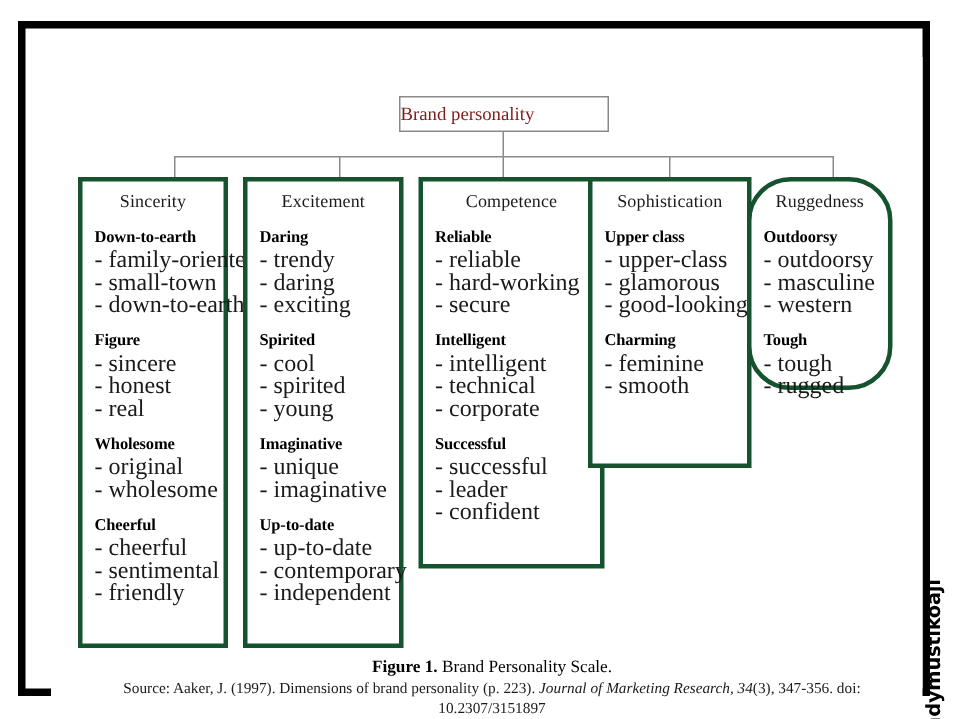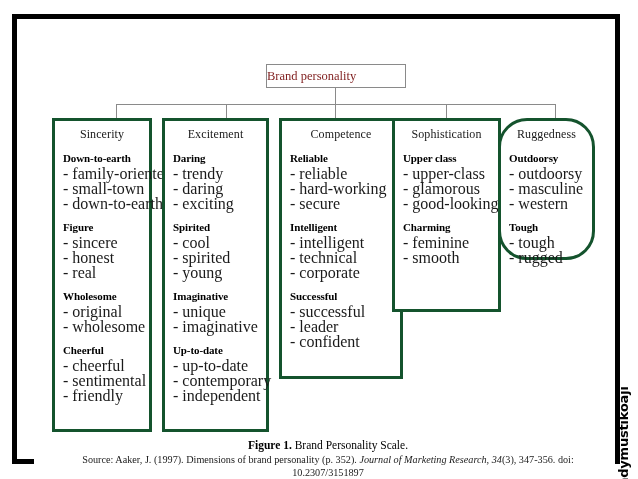--- a/index.html
+++ b/index.html
@@ -245,21 +245,21 @@
           <div class="trait">- rugged</div>
         </div>
       </div>
 
     <div id="caption">
       <div id="caption-title">
         <span class="fignum">Figure 1.</span>
         <span>Brand Personality Scale.</span>
       </div>
       <div id="caption-source">
-        <span>Source: Aaker, J. (1997). Dimensions of brand personality (p. 352).</span>
+        <span>Source: Aaker, J. (1997). Dimensions of brand personality (p. 223).</span>
         <span class="ital">Journal of Marketing Research, 34</span><span>(3), 347-356. doi:</span>
         <br>
         <span>10.2307/3151897</span>
       </div>
     </div>
 
   </div>
 </div>
 
 <div id="watermark">

